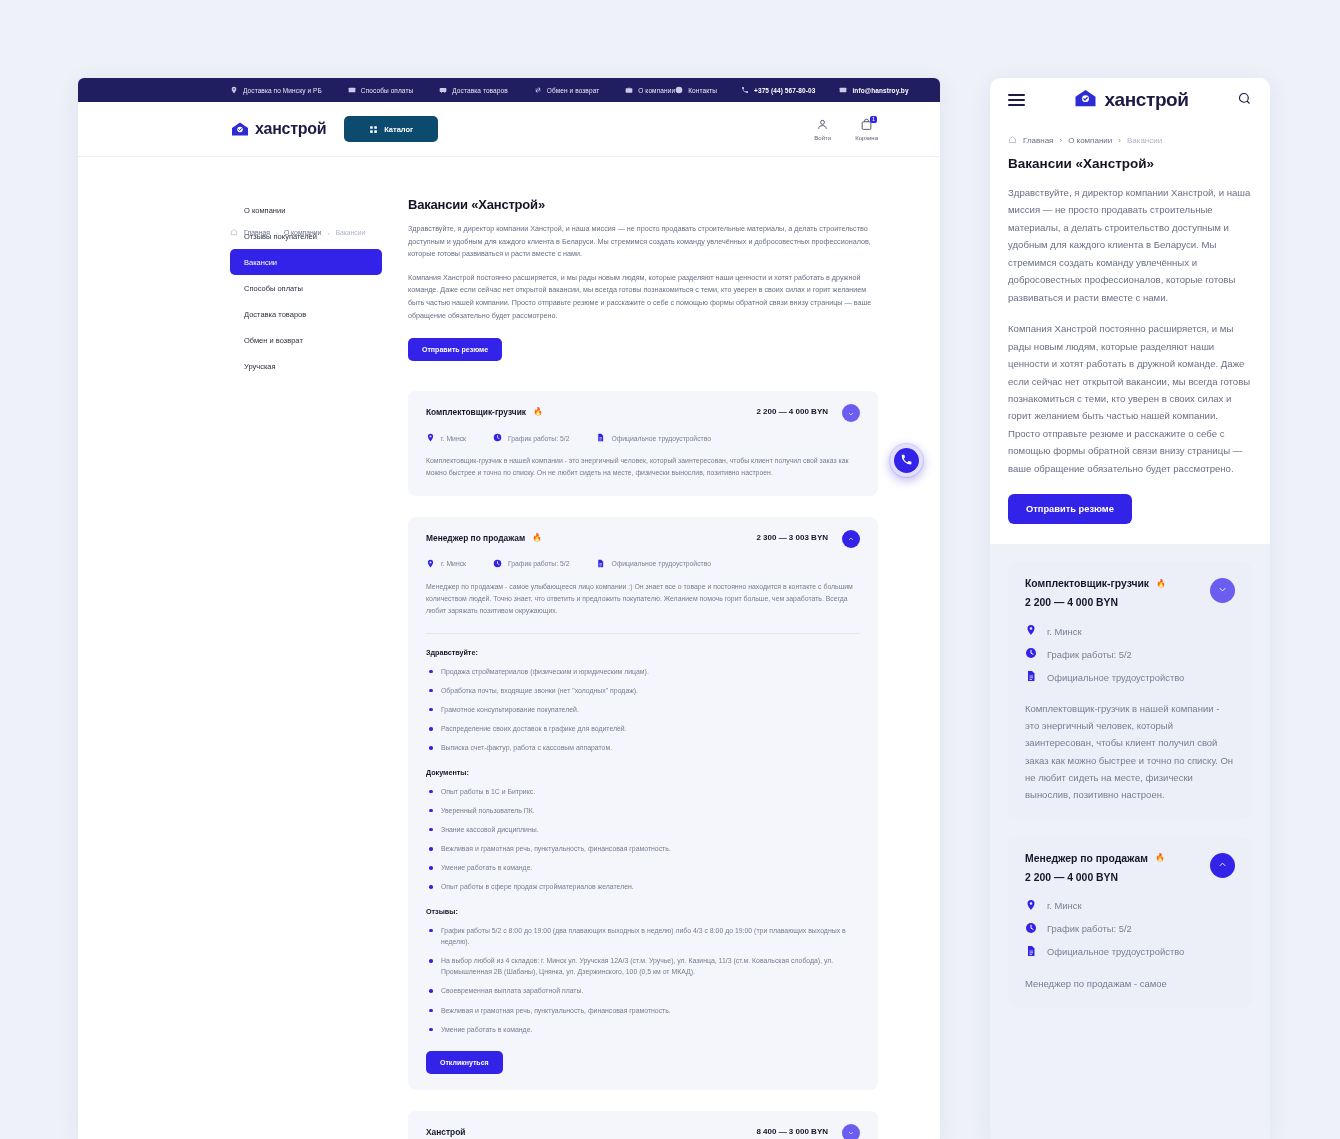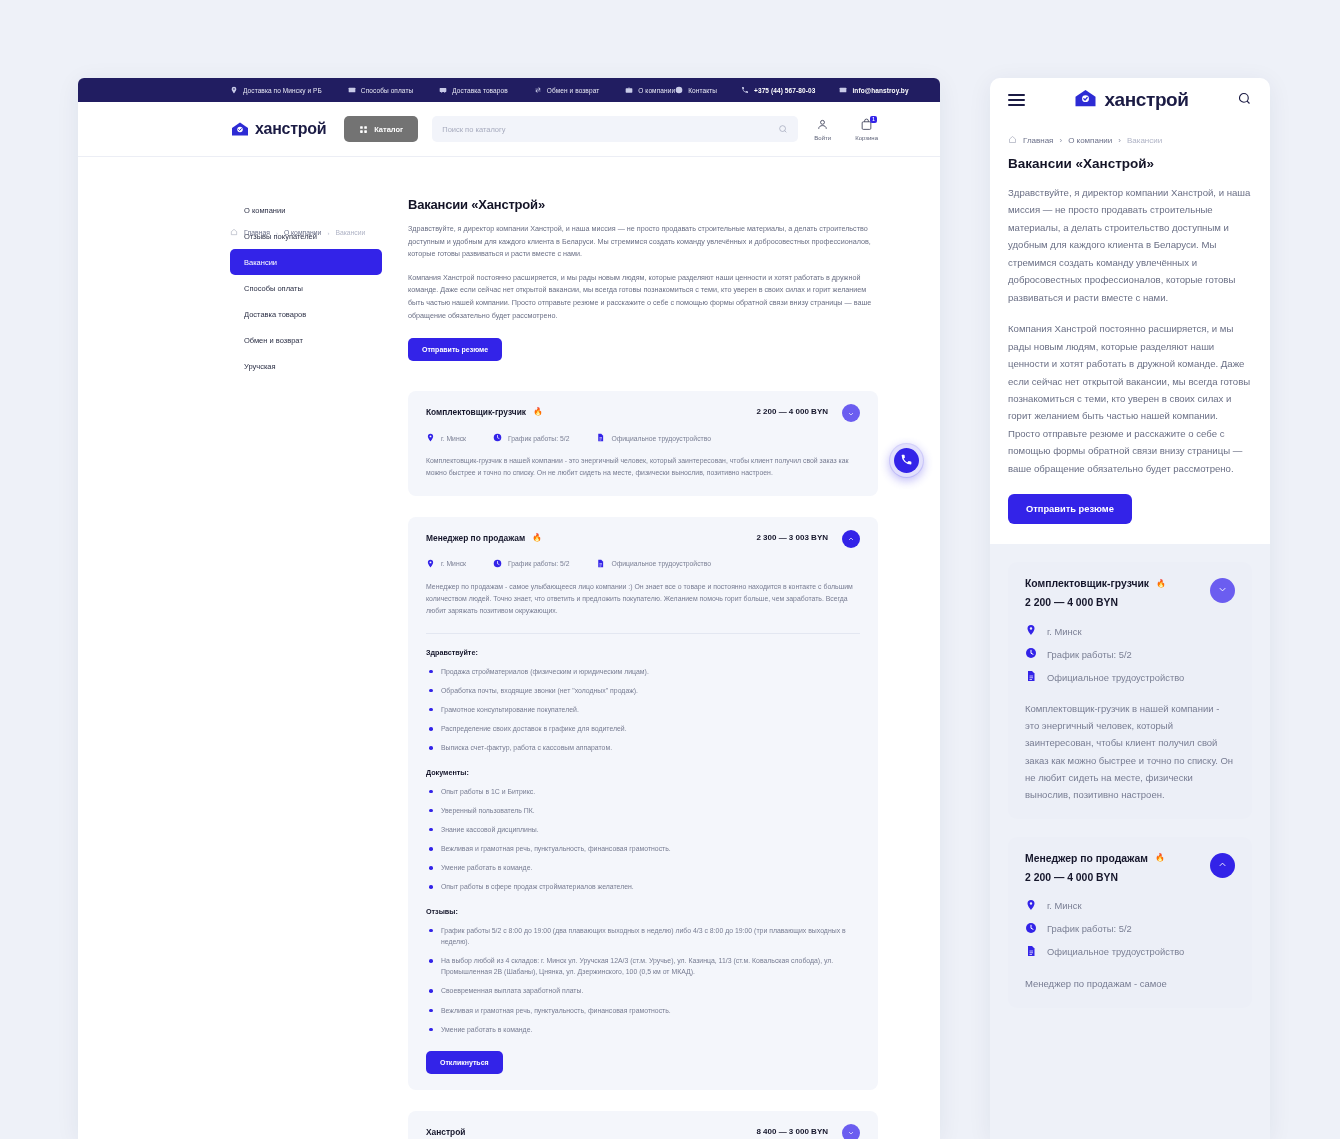--- a/index.html
+++ b/index.html
@@ -48,22 +48,22 @@
   }
   .logo { display: flex; align-items: center; gap: 5px; cursor: pointer; }
   .logo .mark { position: relative; width: 20px; height: 16px; }
   .logo .mark svg { width: 20px; height: 16px; }
   .logo .word {
     font-size: 16px; font-weight: bold; color: #1b1b44;
     letter-spacing: -.3px;
   }
   .catalog-btn {
     margin-left: 18px;
-    height: 26px; padding: 0 15px;
-    background: #737373; color: #fff;
+    height: 26px; padding: 0 25px;
+    background: #0c4a6e; color: #fff;
     border-radius: 5px; font-size: 7.5px; font-weight: 600;
     display: flex; align-items: center; gap: 6px; cursor: pointer;
     border: none;
   }
   .catalog-btn .grid-ic { display:inline-flex; }
   .catalog-btn svg { width: 9px; height: 9px; fill: #fff; }
   .searchbox {
     margin-left: 14px; flex: 1; max-width: 366px;
     height: 26px; background: #f2f4fa; border-radius: 5px;
     display: flex; align-items: center; padding: 0 10px;
@@ -325,27 +325,20 @@
         <span class="grid-ic">
             <svg viewBox="0 0 24 24">
               <rect x="3" y="3" width="7" height="7" rx="1.5"></rect>
               <rect x="14" y="3" width="7" height="7" rx="1.5"></rect>
               <rect x="3" y="14" width="7" height="7" rx="1.5"></rect>
               <rect x="14" y="14" width="7" height="7" rx="1.5"></rect>
             </svg>
           </span>
         <span>Каталог</span>
       </button>
-      <div class="searchbox">
-        <input type="text" placeholder="Поиск по каталогу" style="">
-        <span class="s-ic"><svg viewBox="0 0 24 24">
-              <circle cx="11" cy="11" r="7"></circle>
-              <path d="M20 20l-4-4"></path>
-            </svg></span>
-      </div>
       <div class="head-actions">
         <div class="head-act">
           <span><svg viewBox="0 0 24 24">
                 <circle cx="12" cy="8" r="3.6"></circle>
                 <path d="M5 20c0-4 3.2-6 7-6s7 2 7 6"></path>
               </svg></span>
           <span>Войти</span>
         </div>
         <div class="head-act">
           <span><svg viewBox="0 0 24 24">

